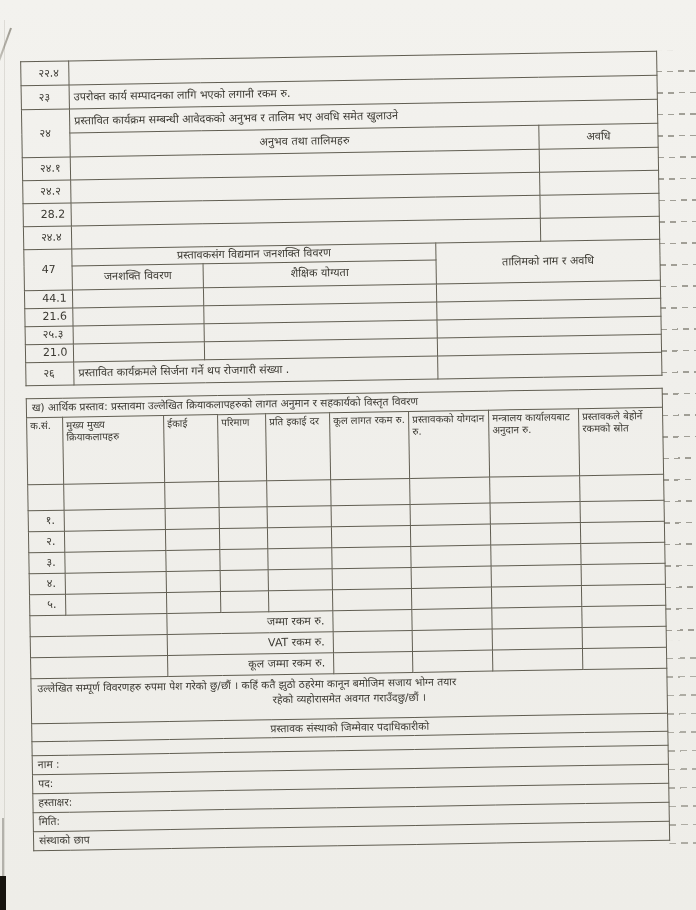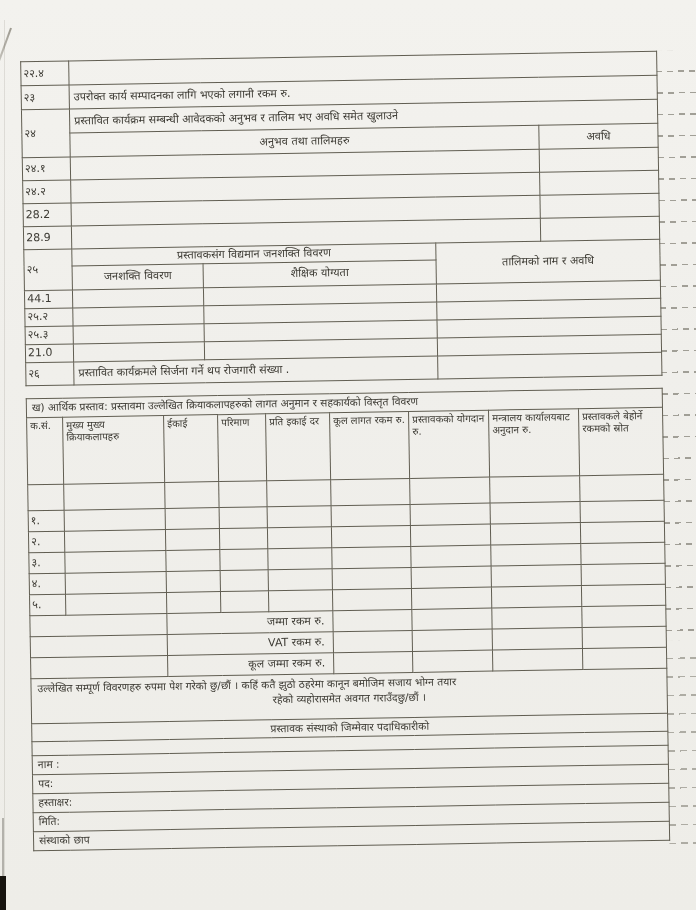--- a/index.html
+++ b/index.html
@@ -23,21 +23,21 @@
     font-size:11px; line-height:1.25;
     padding:1px 4px;
     vertical-align:middle;
     overflow:hidden;
     color:#3c3a33;
   }
   .t1 td { height:20px; }
   tr.h23 td { height:21px; }
   tr.h16 td { height:13px; }
   tr.h18 td { height:15px; }
-  .num { text-align:left; padding-left:2px; white-space:nowrap; }
+  .num { text-align:left; padding-left:17px; white-space:nowrap; }
   .center { text-align:center; }
   .t2 { margin-top:12px; }
   .t2 td.caption { height:16px; font-size:10.5px; padding-left:5px; }
   .t2 tr.hdr td { height:62px; vertical-align:top; text-align:left; font-size:10px; padding:2px 3px; }
   .t2 tr.spacer td { height:23px; }
   .t2 tr.body td { height:18px; }
   .t2 tr.total td { height:18px; }
   .tright { text-align:right; padding-right:8px; }
   .t2 td.decl { height:38px; font-size:10.5px; padding:3px 6px; vertical-align:top; }
   .t2 td.decl .l2 { text-align:center; margin-top:2px; }
@@ -116,41 +116,41 @@
         <td class="num">२४.२</td>
         <td colspan="3"></td>
         <td></td>
       </tr>
       <tr>
         <td class="num">28.2</td>
         <td colspan="3"></td>
         <td></td>
       </tr>
       <tr>
-        <td class="num">28.9</td>
+        <td class="num">२४.४</td>
         <td colspan="3"></td>
         <td></td>
       </tr>
       <tr class="h16">
-        <td class="num" rowspan="2">२५</td>
+        <td class="num" rowspan="2">47</td>
         <td colspan="2" class="center">प्रस्तावकसंग विद्यमान  जनशक्ति विवरण</td>
         <td colspan="2" rowspan="2" class="center">तालिमको नाम र अवधि</td>
       </tr>
       <tr class="h23">
         <td class="center">जनशक्ति विवरण</td>
         <td class="center">शैक्षिक योग्यता</td>
       </tr>
       <tr class="h18">
         <td class="num">44.1</td>
         <td></td>
         <td></td>
         <td colspan="2"></td>
       </tr>
       <tr class="h18">
-        <td class="num">२५.२</td>
+        <td class="num">21.6</td>
         <td></td>
         <td></td>
         <td colspan="2"></td>
       </tr>
       <tr class="h18">
         <td class="num">२५.३</td>
         <td></td>
         <td></td>
         <td colspan="2"></td>
       </tr>

